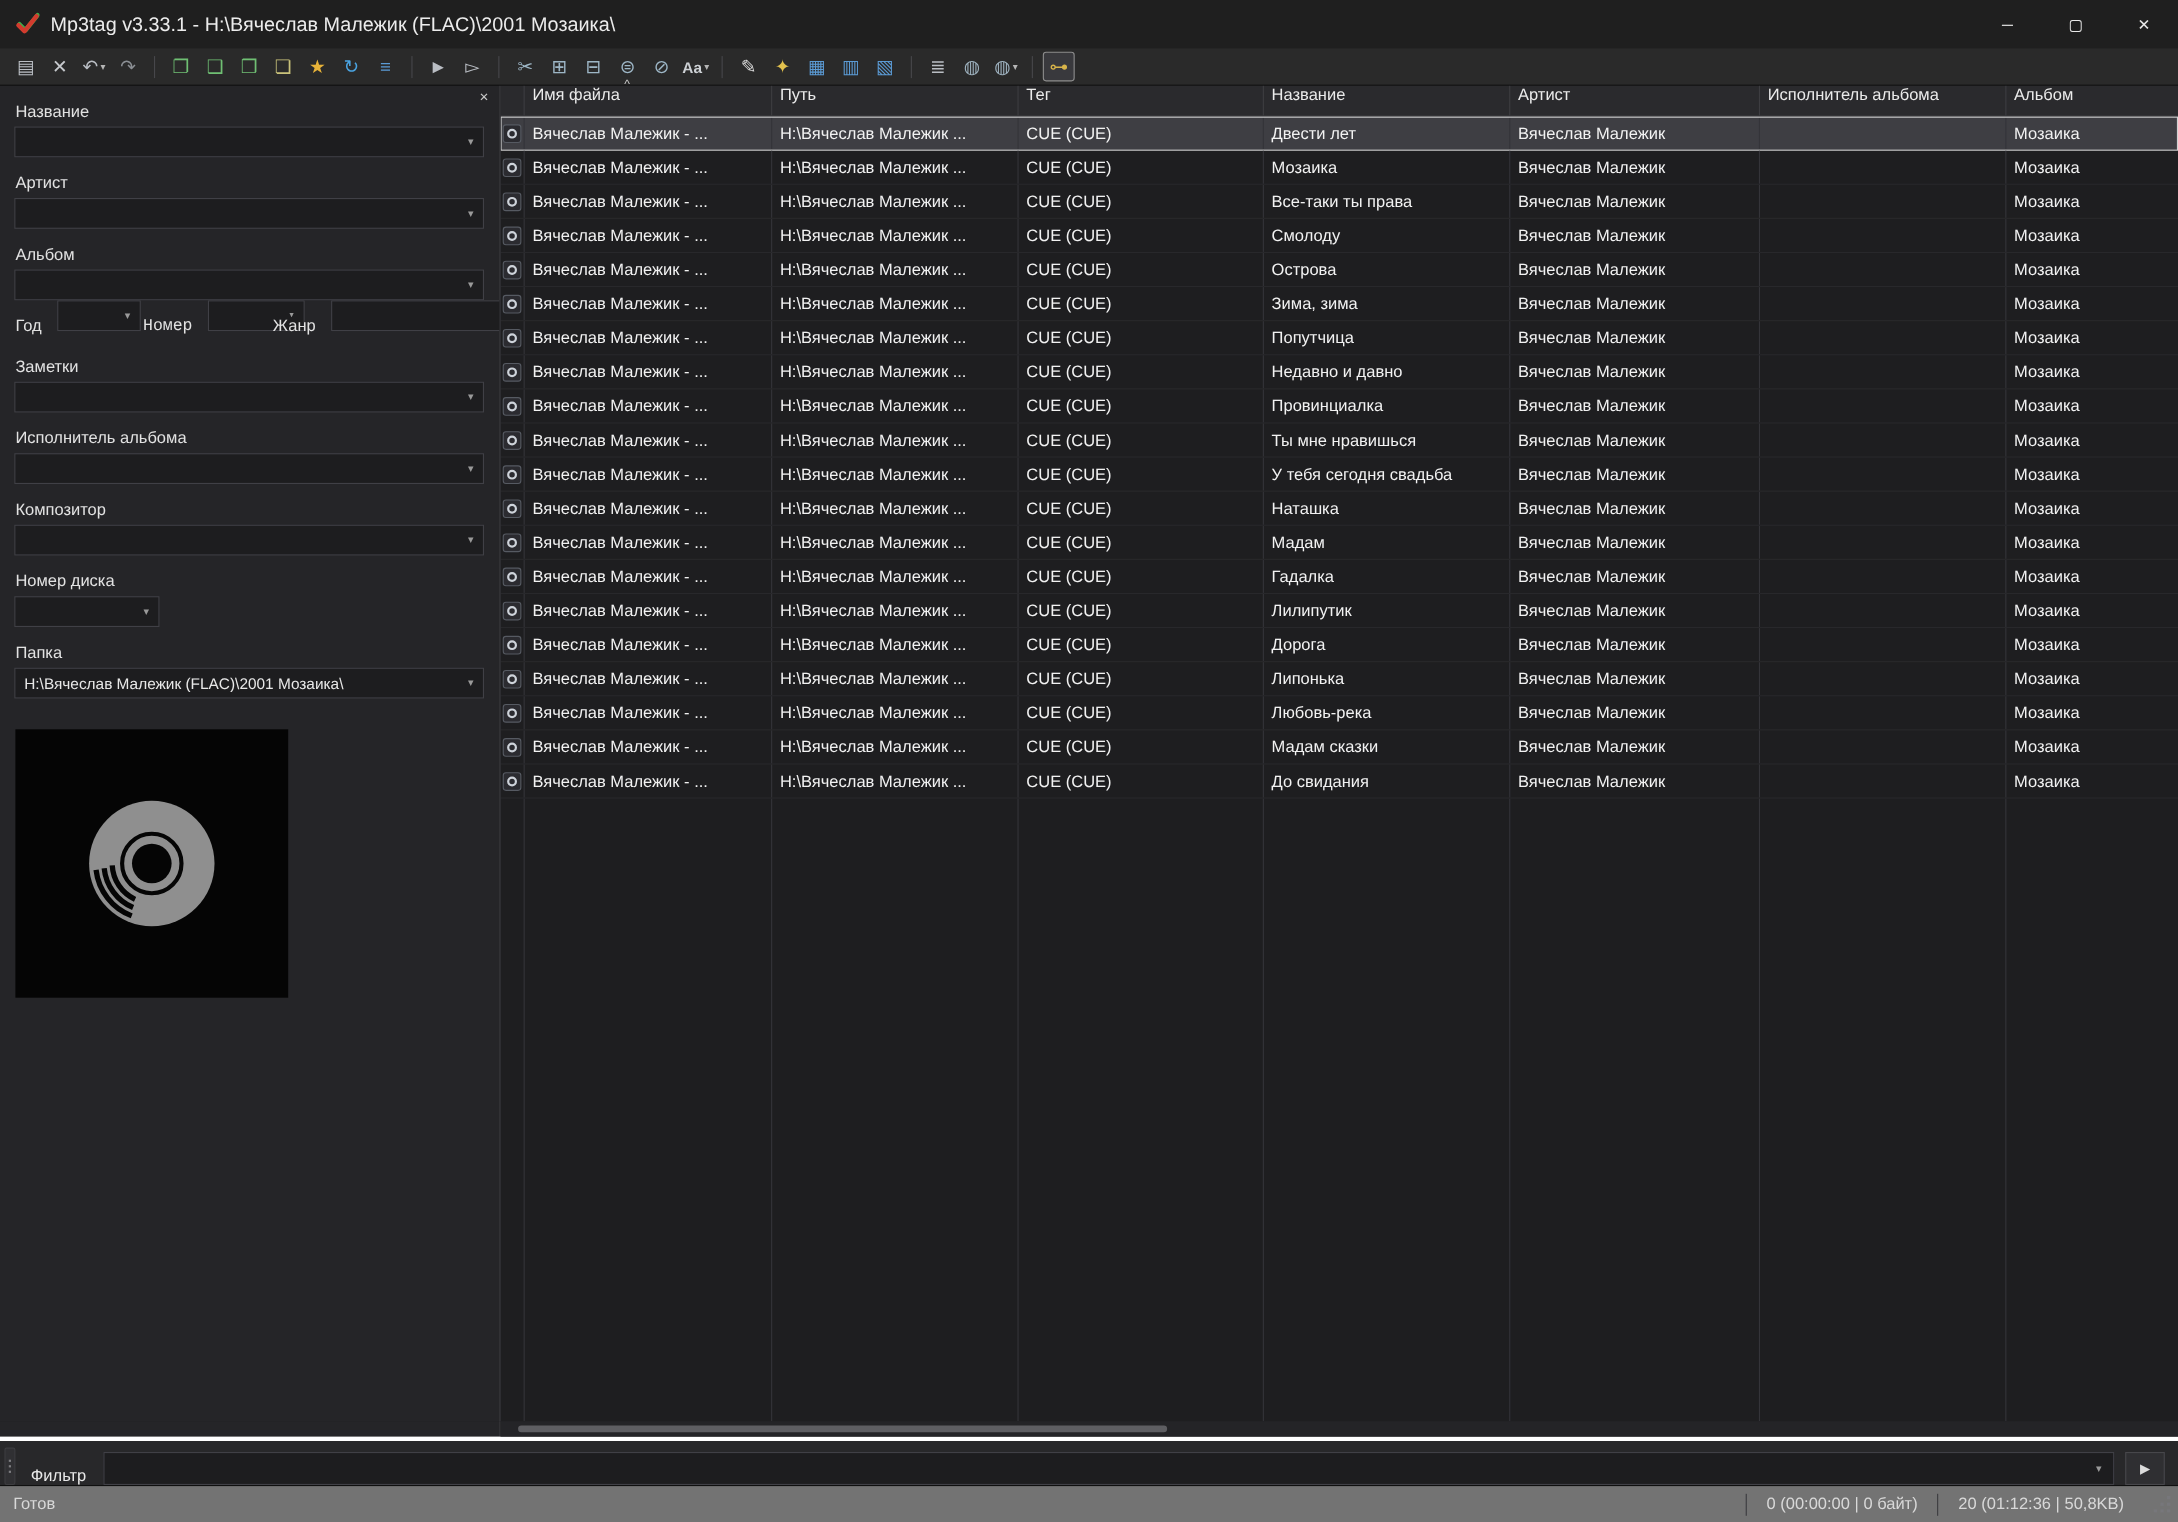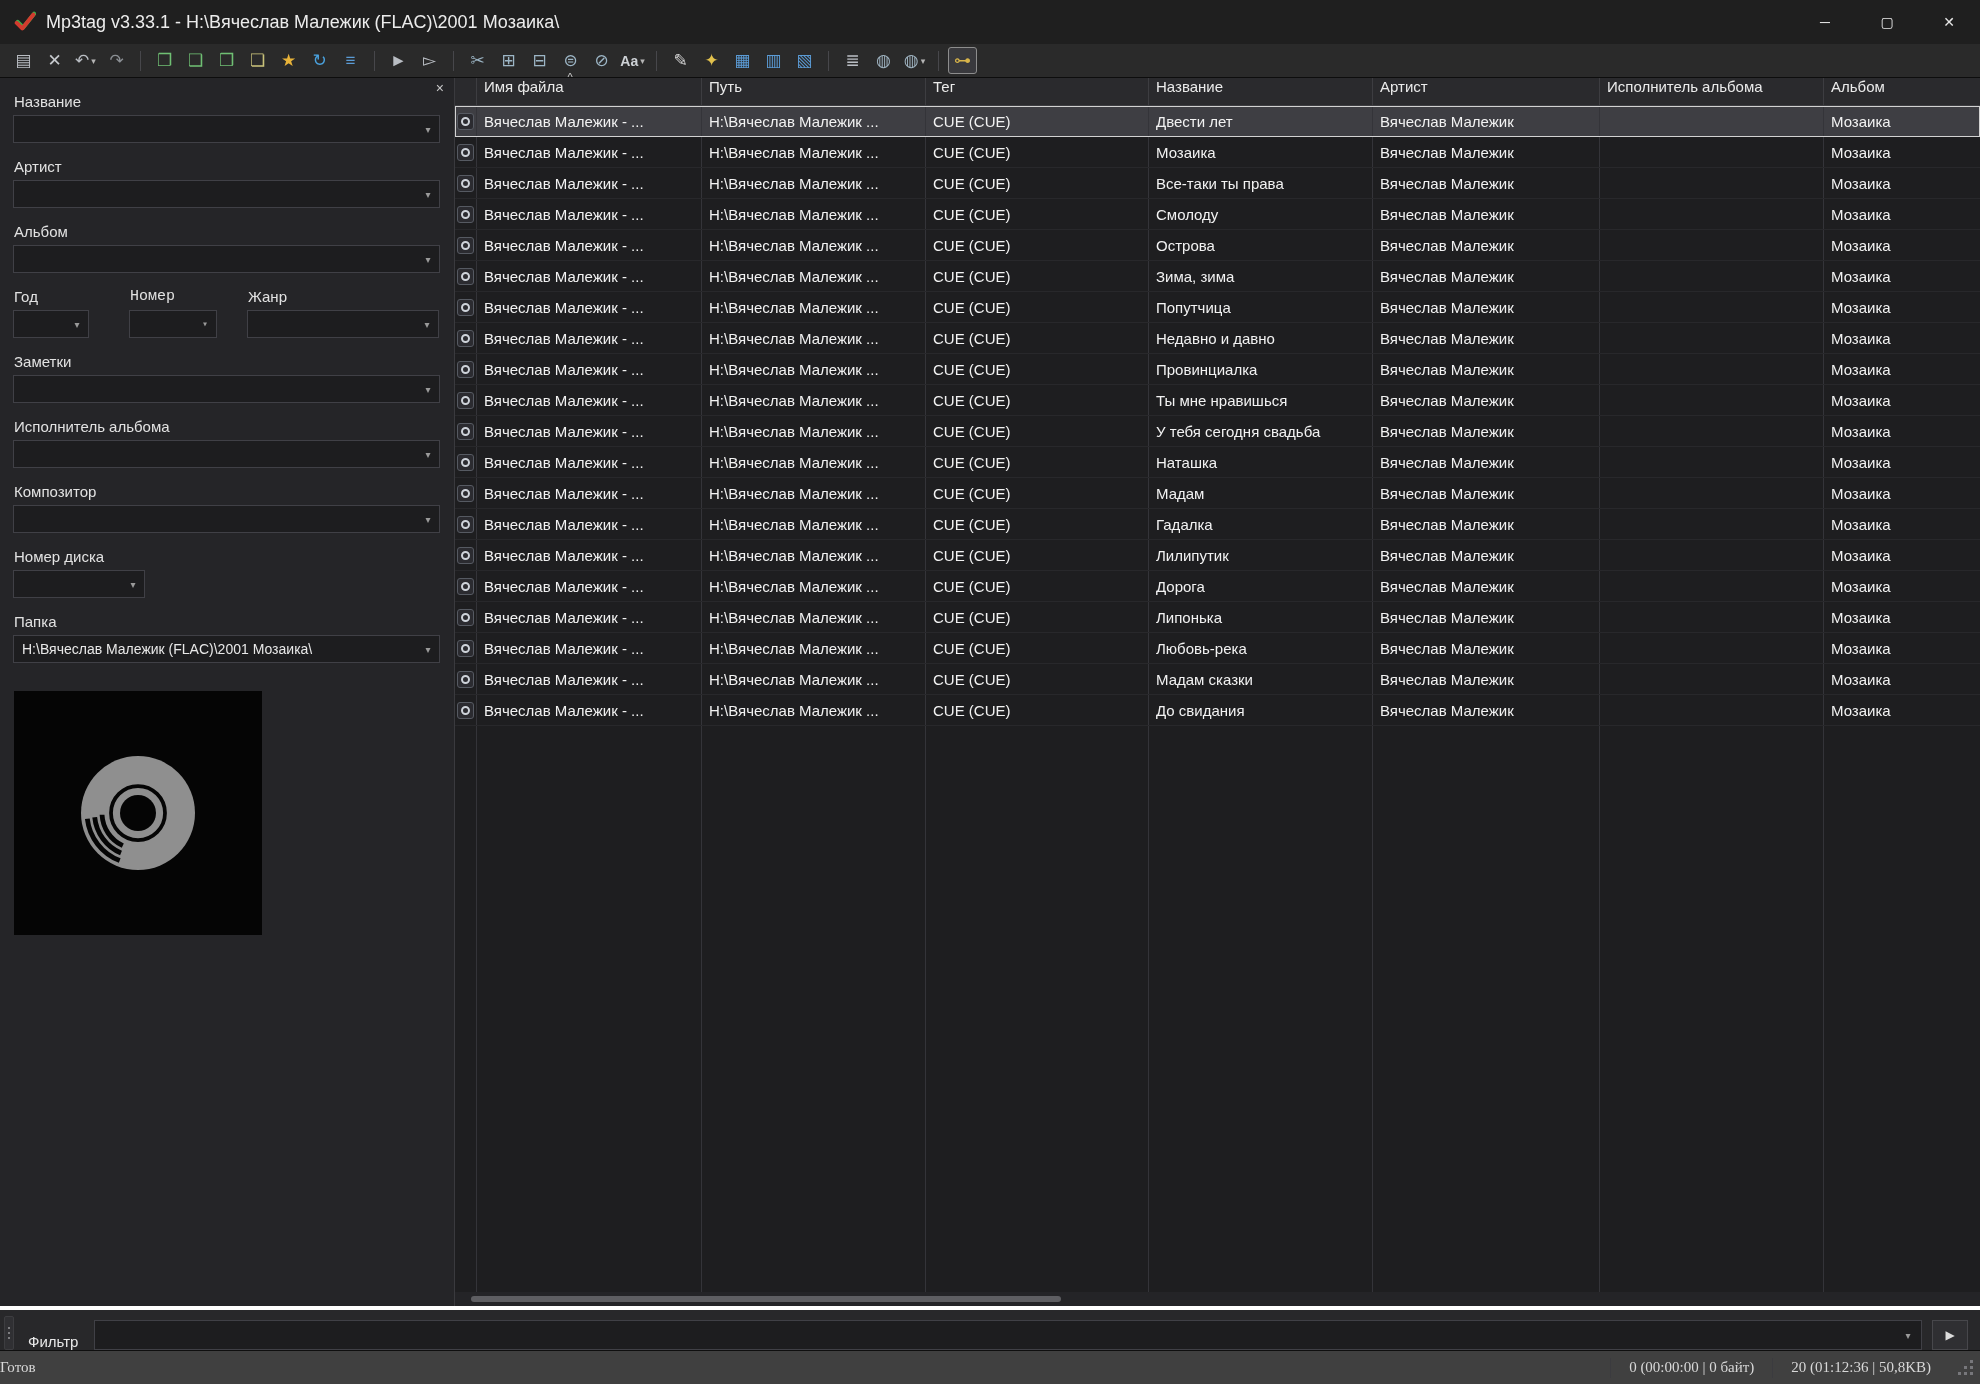--- a/index.html
+++ b/index.html
@@ -32,21 +32,21 @@
   .main { flex:1 1 auto; display:flex; min-height:0; }
 
   
   .tagpanel { width:455px; flex:0 0 455px; background:#252528; border-right:1px solid #3a3a3e; position:relative; overflow:hidden; }
   .panel-close { position:absolute; top:3px; right:10px; font-size:14px; color:#c9c9c9; line-height:1; }
   .f-label { margin:15px 14px 5px 14px; font-size:15px; color:#e2e2e2; }
   .combo { margin-left:13px; width:427px; height:28px; background:#1d1d1f; border:1px solid #404046; display:flex; align-items:center; }
   .combo input { flex:1; min-width:0; background:transparent; border:none; outline:none; color:#e8e8e8; font-family:inherit; font-size:14px; padding:0 8px; }
   .combo .caret { width:22px; text-align:center; color:#9a9a9a; font-size:10px; flex:0 0 auto; }
   .row3 { display:flex; margin-left:13px; }
-  .row3 .grp { display:flex; flex-direction:column; }
+  .row3 .grp { display:flex; flex-direction:row; }
   .row3 .grp .f-label { margin-left:1px; }
   .row3 .combo { margin-left:0; }
   .g-year  { width:76px; }
   .g-track { width:88px; margin-left:40px;font-family:Liberation Mono, monospace; }
   .g-genre { width:192px; margin-left:30px; }
   .g-year .combo, .g-track .combo, .g-genre .combo { width:100%; }
   .combo.small-disc { width:132px; }
   .artwork { margin:28px 0 0 14px; width:248px; height:244px; background:#050505; display:flex; align-items:center; justify-content:center; }
 
   
@@ -81,21 +81,21 @@
   .filterbar { height:44px; background:#28282a; border-top:4px solid #ffffff; display:flex; align-items:flex-end; padding:0 12px 0 4px; flex:0 0 auto; }
   .fgrip { width:10px; height:34px; background:#303033; border:1px solid #3d3d40; border-radius:2px; display:flex; flex-direction:column; align-items:center; justify-content:center; gap:3px; }
   .fgrip i { width:2px; height:2px; background:#7d7d80; }
   .flabel { font-size:15px; color:#e8e8e8; margin:0 16px 0 14px; }
   .fcombo { flex:1; height:30px; background:#1d1d1f; border:1px solid #404046; display:flex; align-items:center; }
   .fcombo input { flex:1; background:transparent; border:none; outline:none; color:#e8e8e8; font-family:inherit; font-size:14px; padding:0 10px; }
   .fcombo .caret { width:26px; text-align:center; color:#9a9a9a; font-size:10px; }
   .fbtn { width:36px; height:30px; margin-left:10px; background:#2f2f32; border:1px solid #47474b; display:flex; align-items:center; justify-content:center; color:#dcdcdc; font-size:12px; }
 
   
-  .statusbar { height:34px; background:#404040; border-top:1px solid #0f0f0f; display:flex; align-items:center; font-size:15px; color:#d8d8d8; flex:0 0 auto;font-family:Liberation Serif, serif; }
+  .statusbar { height:34px; background:#737373; border-top:1px solid #0f0f0f; display:flex; align-items:center; font-size:15px; color:#d8d8d8; padding-left:12px; flex:0 0 auto; }
   .st-left { flex:1; }
   .st-seg { padding:0 18px; border-left:1px solid #3b3b3f; height:20px; display:flex; align-items:center; white-space:nowrap; }
   .grip { width:22px; height:22px; position:relative; margin:0 3px 0 6px; }
   .gdot { position:absolute; right:4px; bottom:4px; width:3px; height:3px; background:#77777b;
           box-shadow:0 -6px #77777b, 0 -12px #77777b, -6px 0 #77777b, -6px -6px #77777b, -12px 0 #77777b; }
 </style>
 </head>
 <body>
 
 <div class="window">

